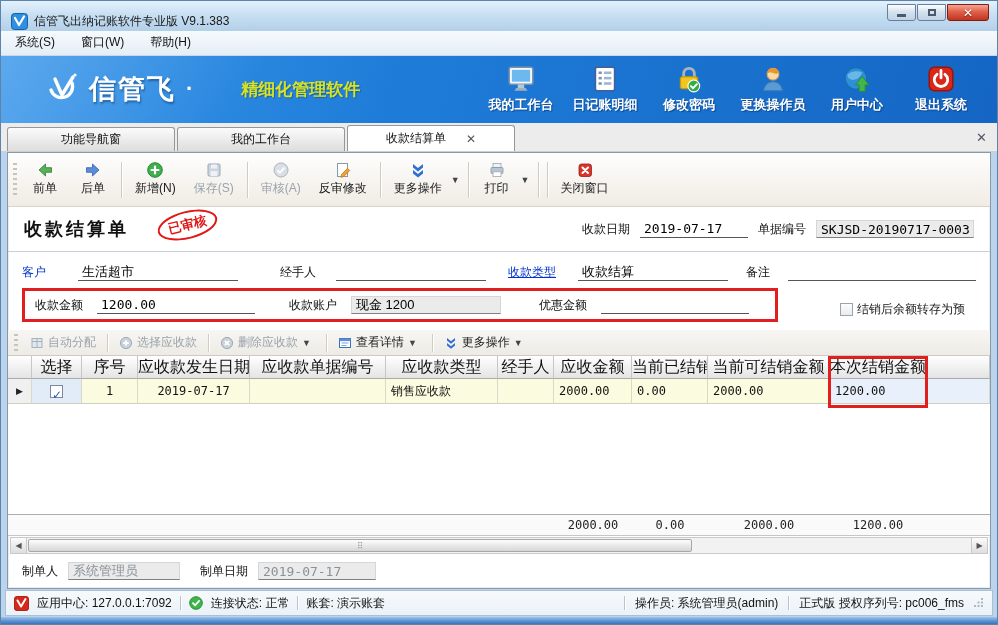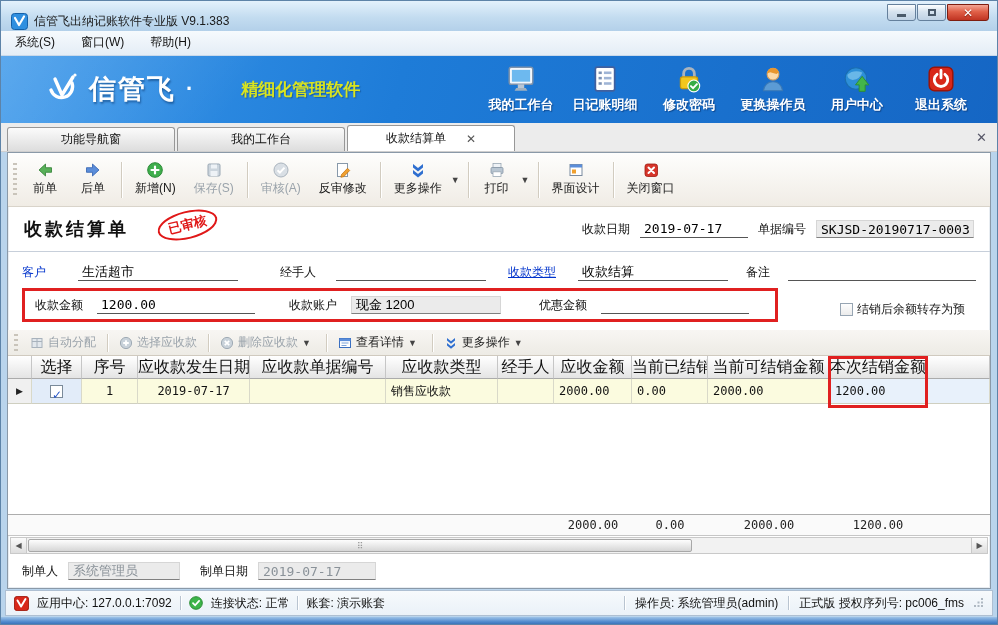--- a/index.html
+++ b/index.html
@@ -287,28 +287,20 @@
       <div class="tbtn">
         <svg width="18" height="18" viewBox="0 0 18 18">
             <rect x="5" y="2.5" width="8" height="4" fill="#eef2f6" stroke="#9aa7b4" stroke-width="0.8"></rect>
             <rect x="3" y="6.5" width="12" height="6" rx="1" fill="#b9c6d2" stroke="#8796a6" stroke-width="0.8"></rect>
             <rect x="5" y="10.8" width="8" height="4.7" fill="#fff" stroke="#9aa7b4" stroke-width="0.8"></rect>
           </svg>
         <span>打印</span>
       </div>
       <span class="caret">▼</span>
       <div class="tsep"></div>
-      <div class="tbtn">
-        <svg width="18" height="18" viewBox="0 0 18 18">
-            <rect x="3" y="3.5" width="12" height="11" fill="#fff" stroke="#7b8ba0"></rect>
-            <rect x="3" y="3.5" width="12" height="3" fill="#5b8dd9"></rect>
-            <rect x="5" y="8.5" width="4" height="4" fill="#f0a030"></rect>
-          </svg>
-        <span>界面设计</span>
-      </div>
       <div class="tsep"></div>
       <div class="tbtn">
         <svg width="18" height="18" viewBox="0 0 18 18">
             <rect x="3" y="3" width="12.5" height="12.5" rx="2.5" fill="#d6352a" stroke="#9e1c12" stroke-width="0.8"></rect>
             <path d="M6.5,6.5 L12,12 M12,6.5 L6.5,12" stroke="#fff" stroke-width="2" stroke-linecap="round"></path>
           </svg>
         <span>关闭窗口</span>
       </div>
     </div>
 

